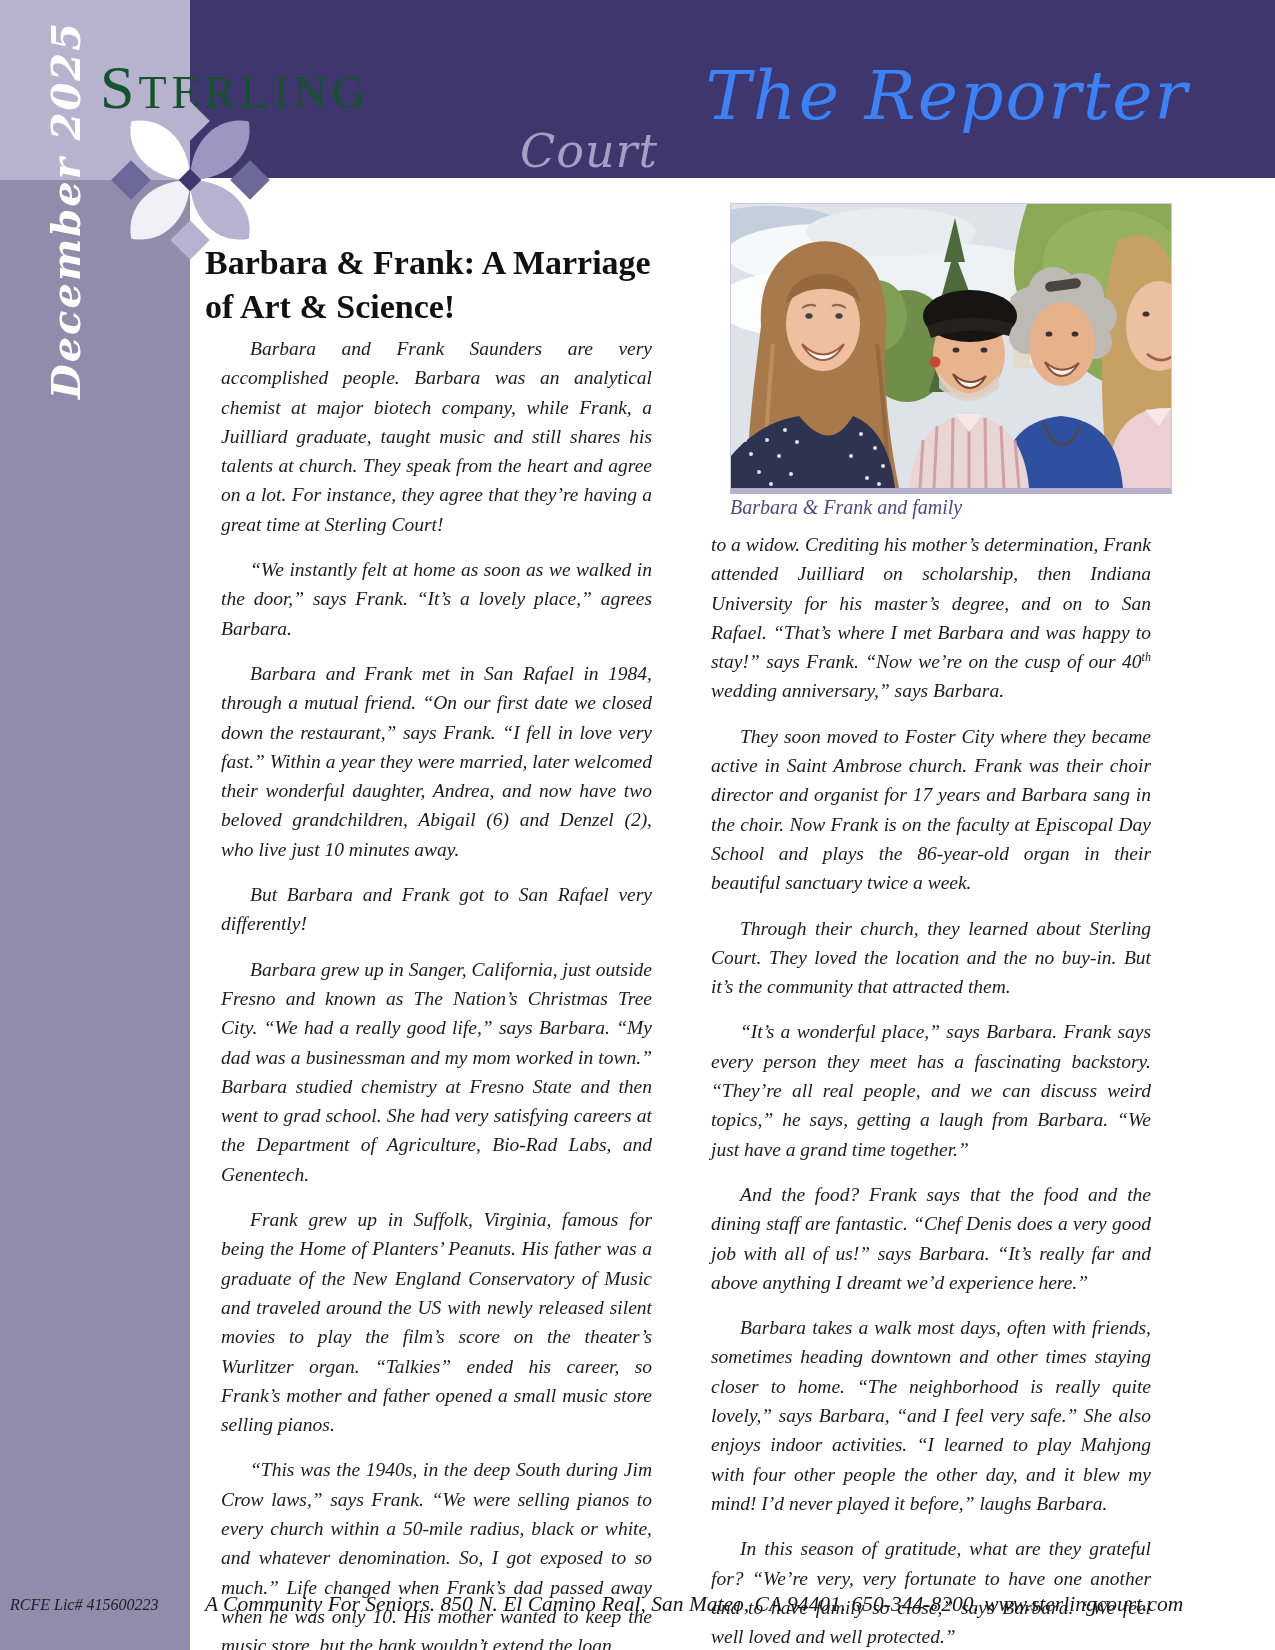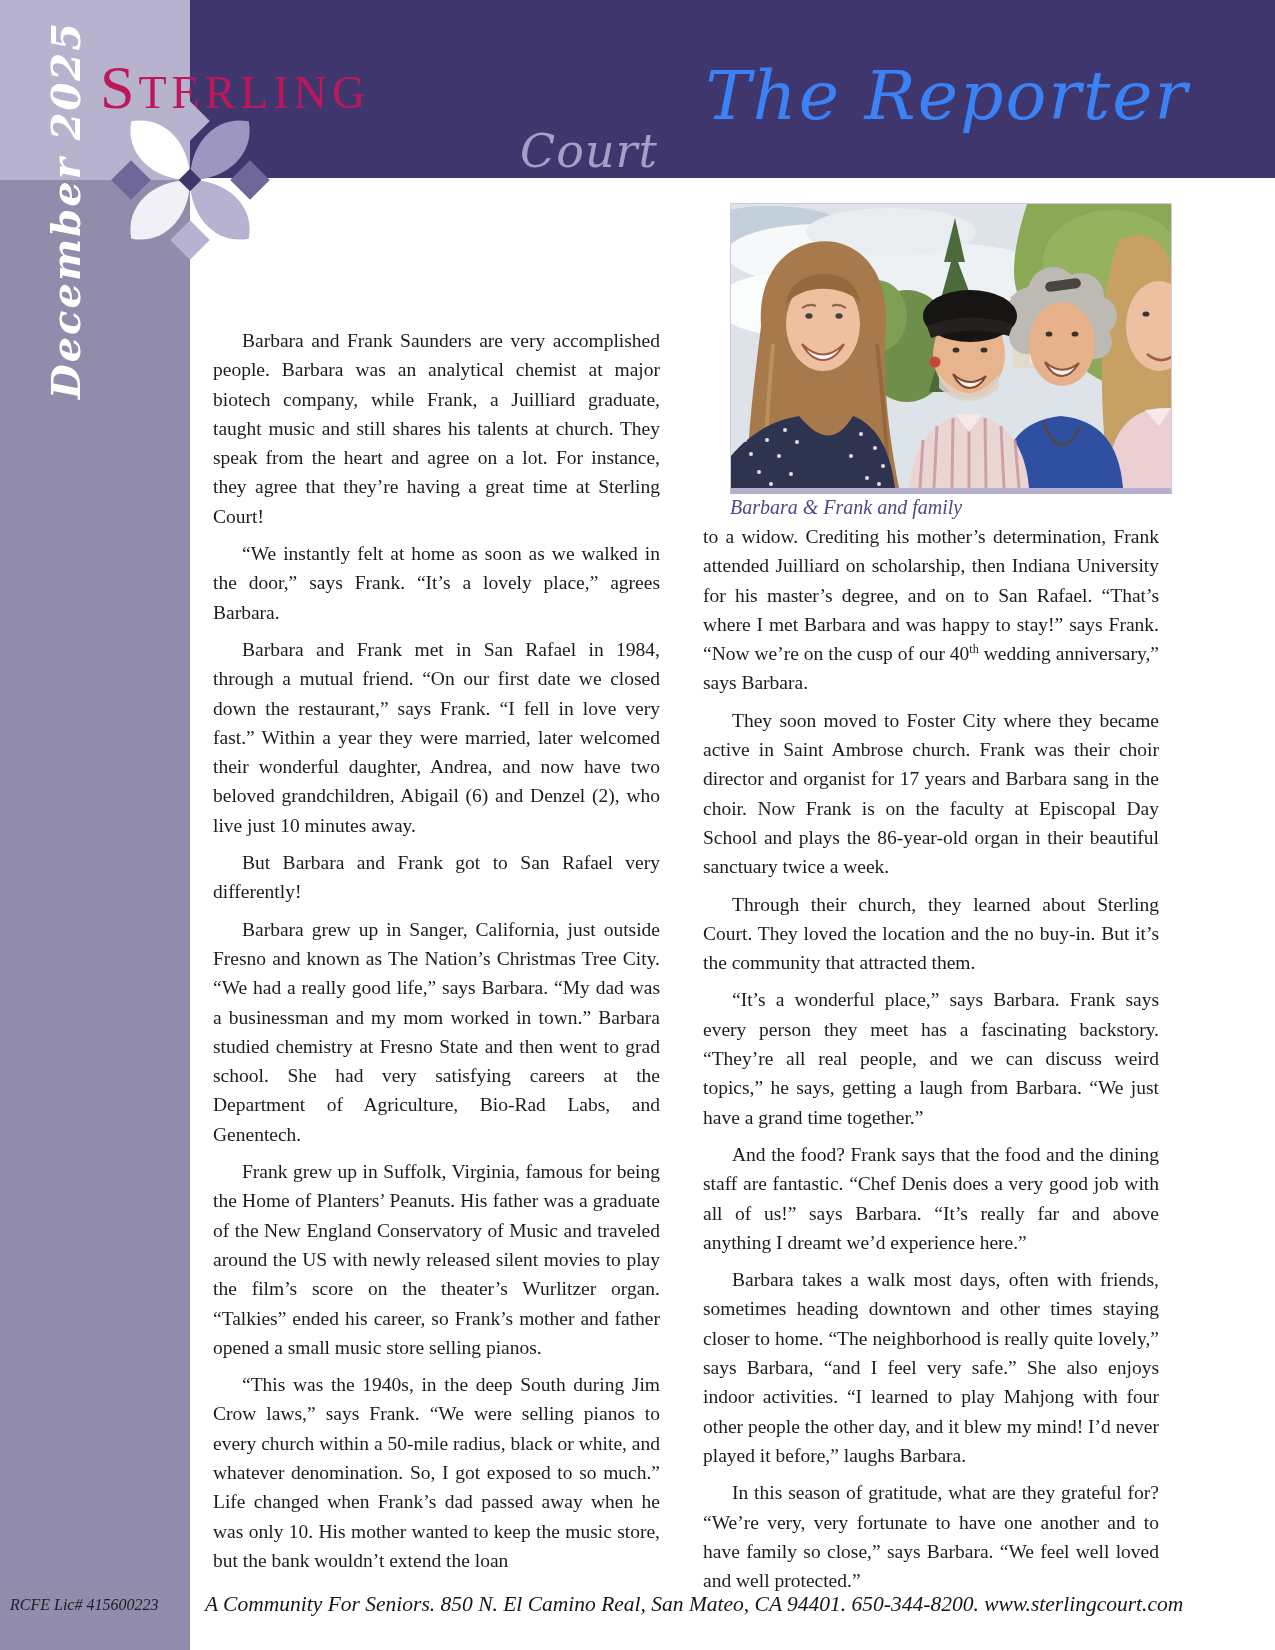--- a/index.html
+++ b/index.html
@@ -9,36 +9,36 @@
   
   .sidebar{position:absolute;left:0;top:0;width:190px;height:1650px;background:#918bac;}
   .sidebar-top{position:absolute;left:0;top:0;width:190px;height:180px;background:#b7b2ce;}
   .header-band{position:absolute;left:190px;top:0;width:1085px;height:178px;background:#3e366d;}
 
   .month-label{position:absolute;left:-124px;top:182px;width:380px;height:56px;
         transform:rotate(-90deg);transform-origin:center;
         font-style:italic;font-weight:bold;font-size:40px;line-height:56px;color:#ffffff;
         text-align:center;letter-spacing:2px;font-family:"DejaVu Serif",serif;}
 
-  .brand{position:absolute;left:100px;top:52px;white-space:nowrap;color:#be185d;}
+  .brand{position:absolute;left:100px;top:52px;white-space:nowrap;color:#14532d;}
   .brand-initial{font-size:62px;font-weight:normal;letter-spacing:4px;}
   .brand-rest{font-size:46px;letter-spacing:5px;}
   .brand-script{position:absolute;left:330px;top:96px;font-family:"DejaVu Serif",serif;
         font-style:italic;font-size:46px;color:#a59fc5;letter-spacing:1px;}
 
   .newsletter-title{position:absolute;right:86px;top:56px;font-family:"DejaVu Serif",serif;
         font-style:italic;font-size:68px;color:#3b82f6;letter-spacing:2px;}
 
   .corner-flower{position:absolute;left:103px;top:93px;width:175px;height:175px;}
 
   
   .article-title{position:absolute;left:205px;top:218px;width:480px;
         font-size:34px;font-weight:bold;line-height:44px;color:#111111;}
   .body-col{position:absolute;font-size:19.5px;line-height:29.3px;text-align:justify;}
-  .body-col p{margin:8px;text-indent:29px;}
+  .body-col p{margin:16px;text-indent:29px;font-style:italic;}
   .body-col p.noindent{text-indent:0;}
   .col-1{left:205px;top:318px;width:463px;}
   .col-2{left:695px;top:514px;width:472px;}
   .sup{vertical-align:super;font-size:0.62em;line-height:0;}
 
   
   .photo-frame{position:absolute;left:730px;top:203px;width:440px;height:284px;
         border:1px solid #cfcade;border-bottom:6px solid #b5b0cd;box-sizing:content-box;}
   .photo-frame svg{display:block;width:440px;height:284px;}
   .photo-caption{position:absolute;left:730px;top:496px;width:442px;text-align:left;
@@ -75,20 +75,21 @@
       <rect x="14" y="73" width="28" height="28" transform="rotate(45 28 87)" fill="#6e679a"></rect>
 
       <path d="M87,87 C60,60 60,22 87,4 C114,22 114,60 87,87 Z" fill="#ffffff" transform="rotate(-45 87 87)"></path>
       <path d="M87,87 C60,60 60,22 87,4 C114,22 114,60 87,87 Z" fill="#9d96c0" transform="rotate(45 87 87)"></path>
       <path d="M87,87 C60,60 60,22 87,4 C114,22 114,60 87,87 Z" fill="#b7b2cf" transform="rotate(135 87 87)"></path>
       <path d="M87,87 C60,60 60,22 87,4 C114,22 114,60 87,87 Z" fill="#f1f0f7" transform="rotate(225 87 87)"></path>
       <rect x="79" y="79" width="16" height="16" transform="rotate(45 87 87)" fill="#3e366d"></rect>
     </g>
   </svg>
 
+  <h1 class="article-title">Barbara &amp; Frank: A Marriage of Art &amp; Science!</h1>
 
   <div class="body-col col-1">
     <p>Barbara and Frank Saunders are very accomplished people. Barbara was an analytical chemist at major biotech company, while Frank, a Juilliard graduate, taught music and still shares his talents at church. They speak from the heart and agree on a lot. For instance, they agree that they’re having a great time at Sterling Court!</p>
     <p>“We instantly felt at home as soon as we walked in the door,” says Frank. “It’s a lovely place,” agrees Barbara.</p>
     <p>Barbara and Frank met in San Rafael in 1984, through a mutual friend. “On our first date we closed down the restaurant,” says Frank. “I fell in love very fast.” Within a year they were married, later welcomed their wonderful daughter, Andrea, and now have two beloved grandchildren, Abigail (6) and Denzel (2), who live just 10 minutes away.</p>
     <p>But Barbara and Frank got to San Rafael very differently!</p>
     <p>Barbara grew up in Sanger, California, just outside Fresno and known as The Nation’s Christmas Tree City. “We had a really good life,” says Barbara. “My dad was a businessman and my mom worked in town.” Barbara studied chemistry at Fresno State and then went to grad school. She had very satisfying careers at the Department of Agriculture, Bio-Rad Labs, and Genentech.</p>
     <p>Frank grew up in Suffolk, Virginia, famous for being the Home of Planters’ Peanuts. His father was a graduate of the New England Conservatory of Music and traveled around the US with newly released silent movies to play the film’s score on the theater’s Wurlitzer organ. “Talkies” ended his career, so Frank’s mother and father opened a small music store selling pianos.</p>
     <p>“This was the 1940s, in the deep South during Jim Crow laws,” says Frank. “We were selling pianos to every church within a 50-mile radius, black or white, and whatever denomination. So, I got exposed to so much.” Life changed when Frank’s dad passed away when he was only 10. His mother wanted to keep the music store, but the bank wouldn’t extend the loan</p>
   </div>

